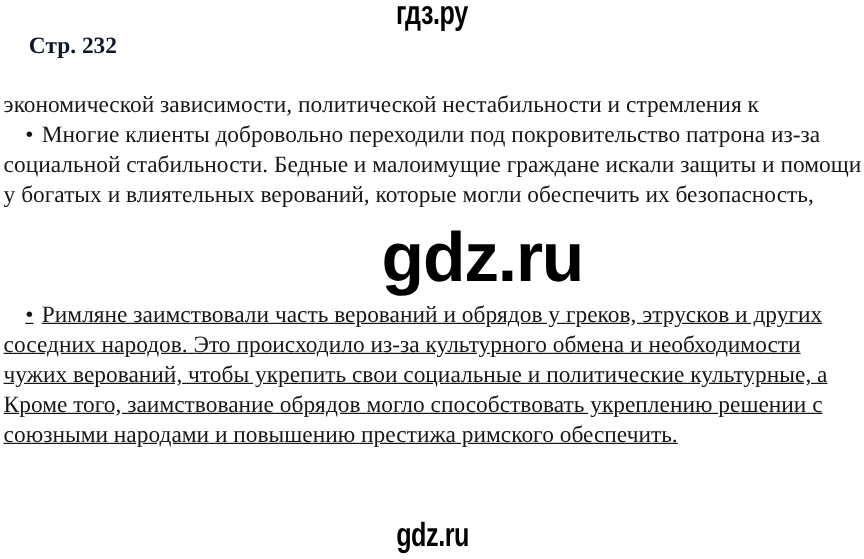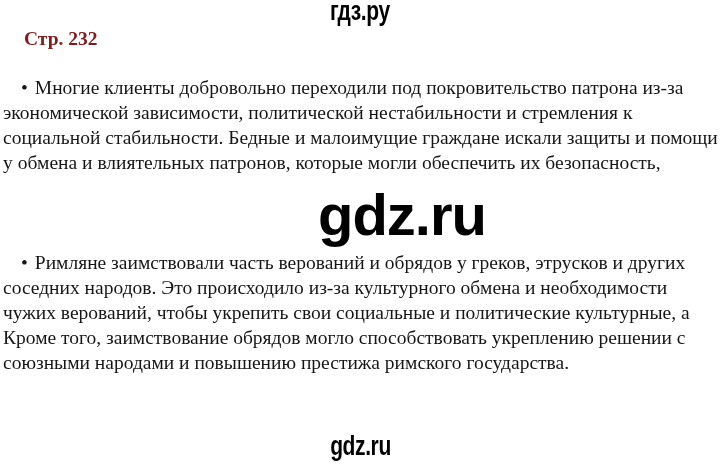--- a/index.html
+++ b/index.html
@@ -31,33 +31,33 @@
     transform-origin: center top;
     letter-spacing: -0.5px;
   }
   .page-label {
     position: absolute;
     left: 24px;
     top: 29px;
     font-weight: bold;
     font-size: 19.5px;
     line-height: 1;
-    color: #7f1d1d;
+    color: #0f172a;
     font-family: "Liberation Serif", serif;
   }
   .para {
     position: absolute;
     left: 3px;
     right: 4px;
     font-size: 19.5px;
     line-height: 25px;
     color: #161616;
   }
   .para-1 { top: 75px; }
-  .para-2 { top: 250px; }
+  .para-2 { top: 250px; text-decoration: underline; }
   .line { white-space: nowrap; }
   .line.first { padding-left: 18px; }
   .bullet { margin-right: 7px; }
   .big-watermark {
     position: absolute;
     left: 318px;
     top: 186px;
     font-family: "Liberation Sans", sans-serif;
     font-weight: bold;
     font-size: 58px;
@@ -68,29 +68,29 @@
   }
 </style>
 </head>
 <body>
 
 <div class="top-logo"><span class="condensed">гдз.ру</span></div>
 
 <div class="page-label">Стр. 232</div>
 
 <div class="para para-1">
+    <div class="line">экономической зависимости, политической нестабильности и стремления к</div>
     <div class="line first"><span class="bullet">•</span><span>Многие клиенты добровольно переходили под покровительство патрона из-за</span></div>
-    <div class="line">экономической зависимости, политической нестабильности и стремления к</div>
     <div class="line">социальной стабильности. Бедные и малоимущие граждане искали защиты и помощи</div>
-    <div class="line">у обмена и влиятельных патронов, которые могли обеспечить их безопасность,</div>
+    <div class="line">у богатых и влиятельных верований, которые могли обеспечить их безопасность,</div>
   </div>
 
 <div class="big-watermark">gdz.ru</div>
 
 <div class="para para-2">
     <div class="line first"><span class="bullet">•</span><span>Римляне заимствовали часть верований и обрядов у греков, этрусков и других</span></div>
     <div class="line">соседних народов. Это происходило из-за культурного обмена и необходимости</div>
     <div class="line">чужих верований, чтобы укрепить свои социальные и политические культурные, а</div>
     <div class="line">Кроме того, заимствование обрядов могло способствовать укреплению решении с</div>
-    <div class="line">союзными народами и повышению престижа римского государства.</div>
+    <div class="line">союзными народами и повышению престижа римского обеспечить.</div>
   </div>
 
 <div class="bottom-watermark"><span class="condensed">gdz.ru</span></div>
 
 </body></html>

